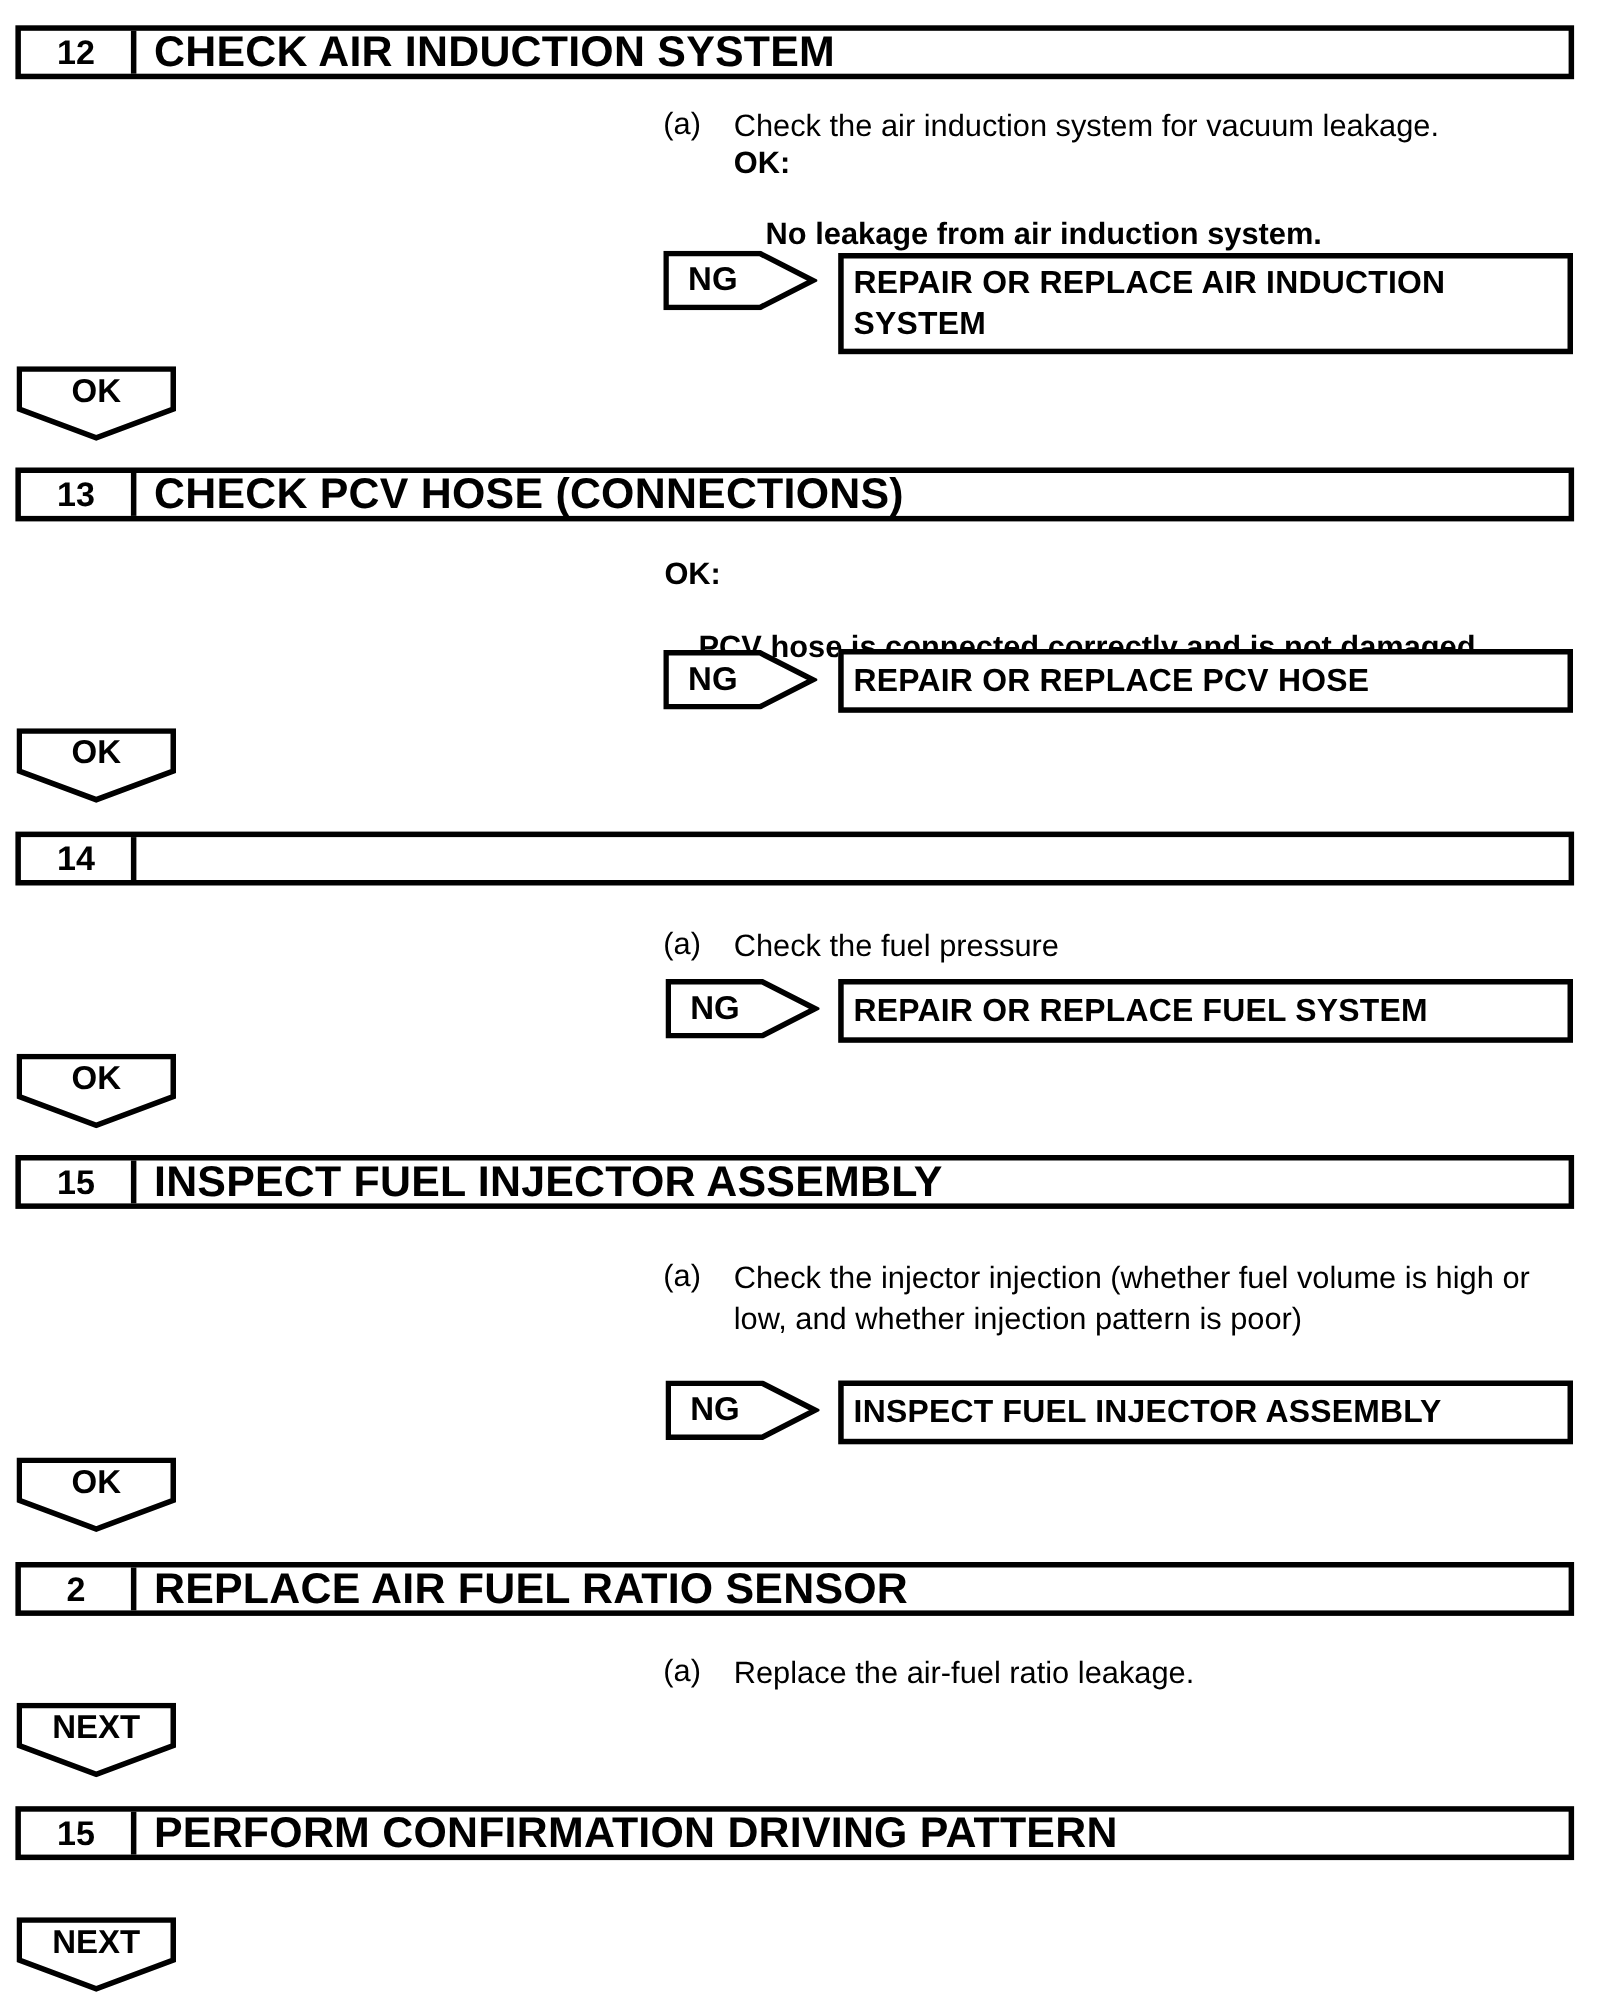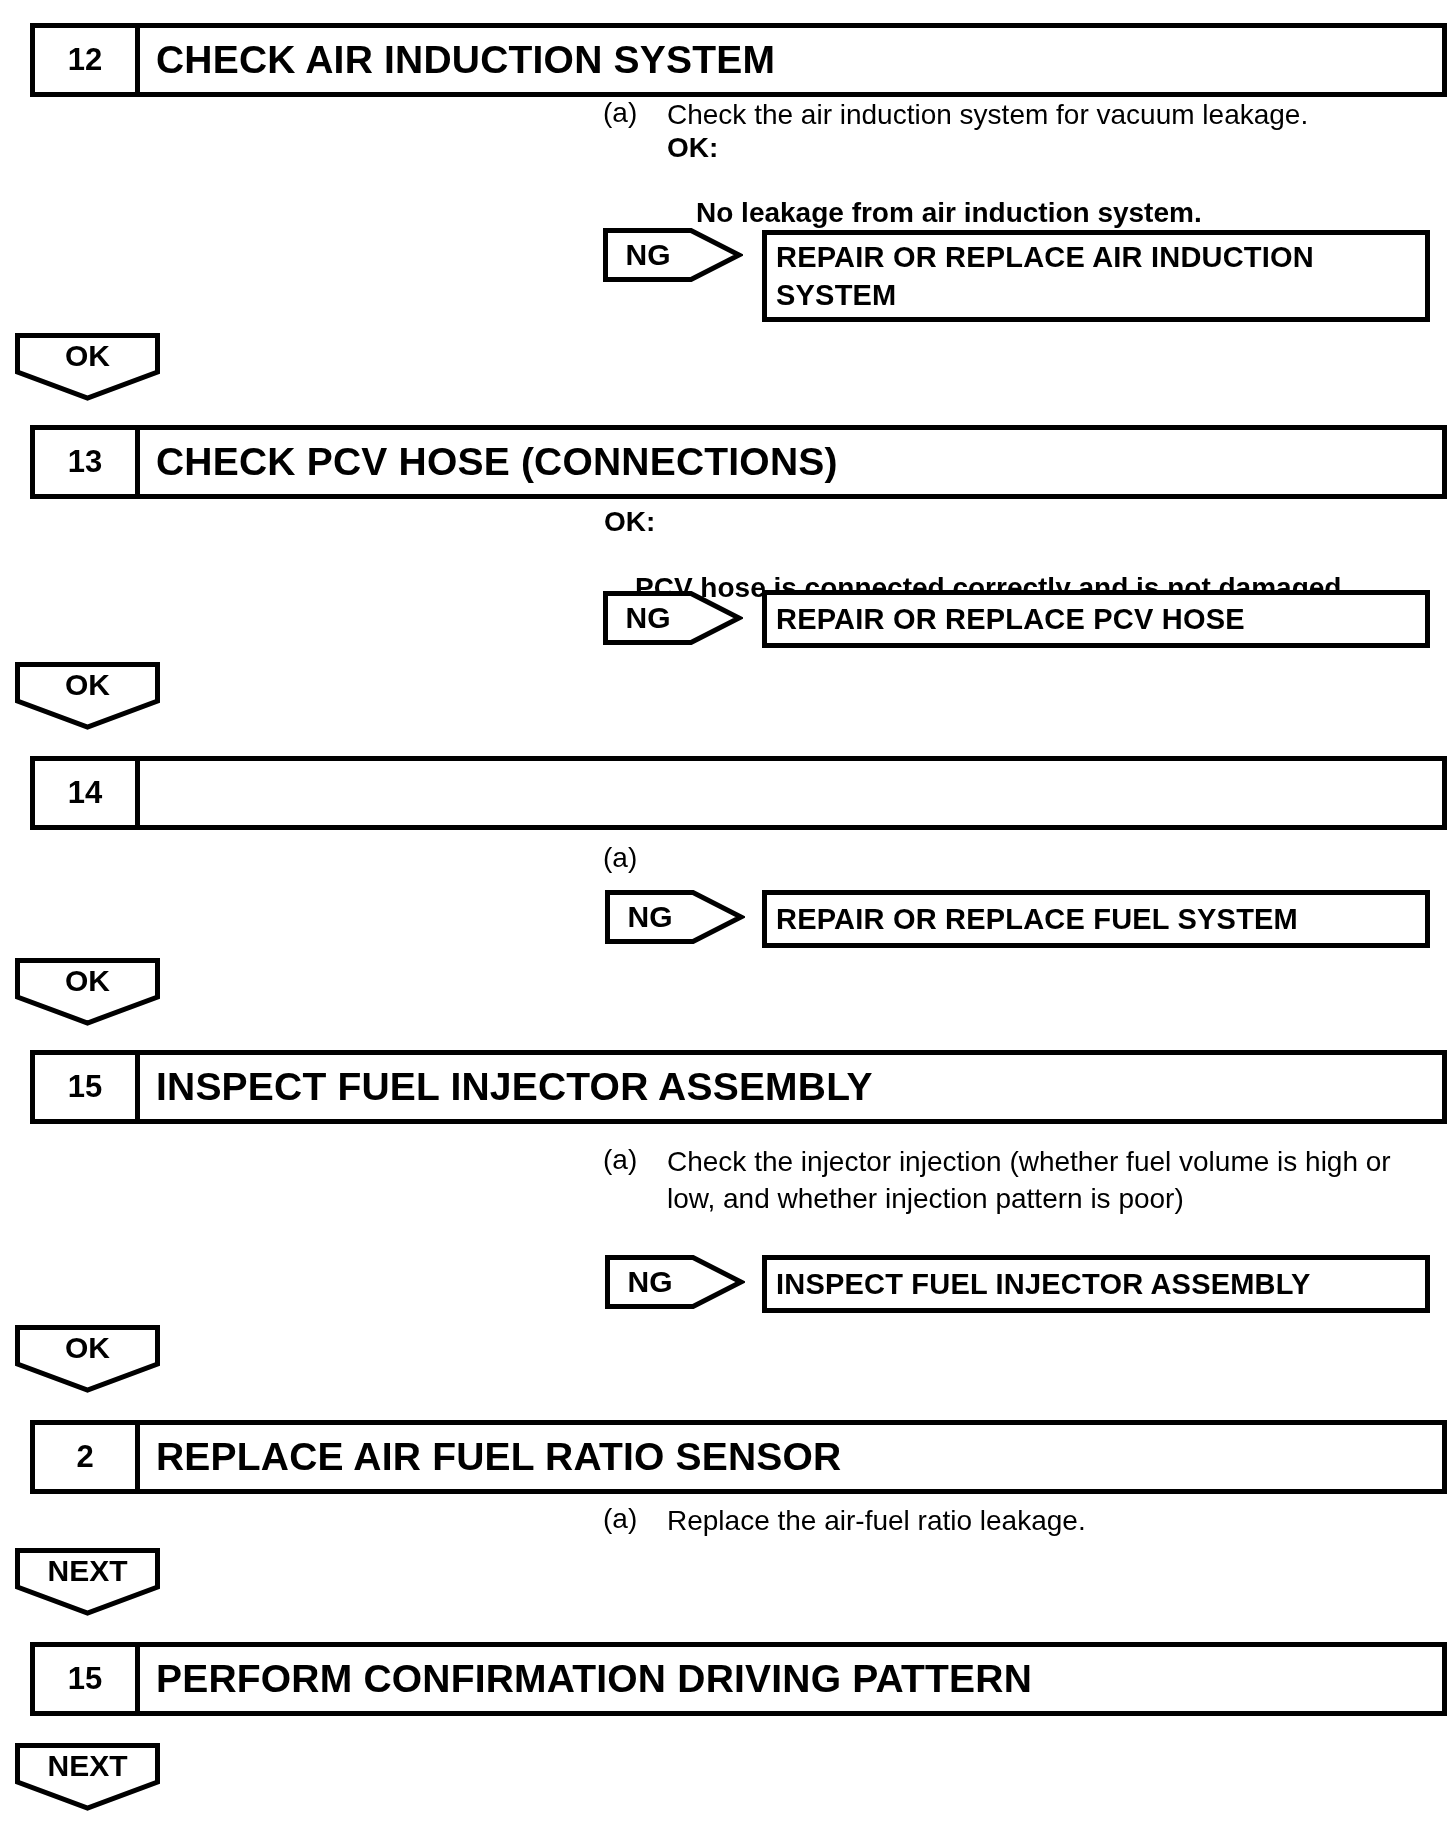--- a/index.html
+++ b/index.html
@@ -2,21 +2,21 @@
 <html><head>
 <meta charset="utf-8">
 <style>
   html,body{margin:0;padding:0;background:#fff;}
   #page{
     position:relative;width:1456px;height:1824px;background:#ffffff;
     font-family:"Liberation Sans",sans-serif;color:#000;overflow:hidden;
   }
   
   .hdr{
-    position:absolute;left:30px;width:1417px;height:74px;
+    position:absolute;left:14px;width:1417px;height:49px;
     border:5px solid #000;box-sizing:border-box;display:flex;background:#fff;
   }
   .numcell{
     width:105px;border-right:5px solid #000;box-sizing:border-box;
     display:flex;align-items:center;justify-content:center;
     font-weight:bold;font-size:31px;
   }
   .ttlcell{
     flex:1;display:flex;align-items:center;padding-left:16px;
     font-weight:bold;font-size:39px;letter-spacing:0.2px;white-space:nowrap;
@@ -85,20 +85,21 @@
 
   <svg class="connsvg" style="top:662px" viewBox="0 0 145 68">
     <polygon points="2.5,2.5 142.5,2.5 142.5,39 72.5,65 2.5,39" fill="#fff" stroke="#000" stroke-width="5"></polygon>
   </svg>
   <div class="connlabel" style="top:668px">OK</div>
 
   <div class="hdr" style="top:756px">
     <div class="numcell">14</div>
   </div>
   <div class="marker" style="top:841px">(a)</div>
+  <div class="btext" style="top:841px">Check the fuel pressure</div>
 
   <svg class="ngsvg" style="left:605px;top:890px" viewBox="0 0 140 54">
     <polygon points="2.5,2.5 88,2.5 136,27 88,51.5 2.5,51.5" fill="#fff" stroke="#000" stroke-width="5"></polygon>
   </svg>
   <div class="nglabel" style="left:605px;top:902px">NG</div>
   <div class="action" style="top:890px;height:58px">REPAIR OR REPLACE FUEL SYSTEM</div>
 
   <svg class="connsvg" style="top:958px" viewBox="0 0 145 68">
     <polygon points="2.5,2.5 142.5,2.5 142.5,39 72.5,65 2.5,39" fill="#fff" stroke="#000" stroke-width="5"></polygon>
   </svg>

